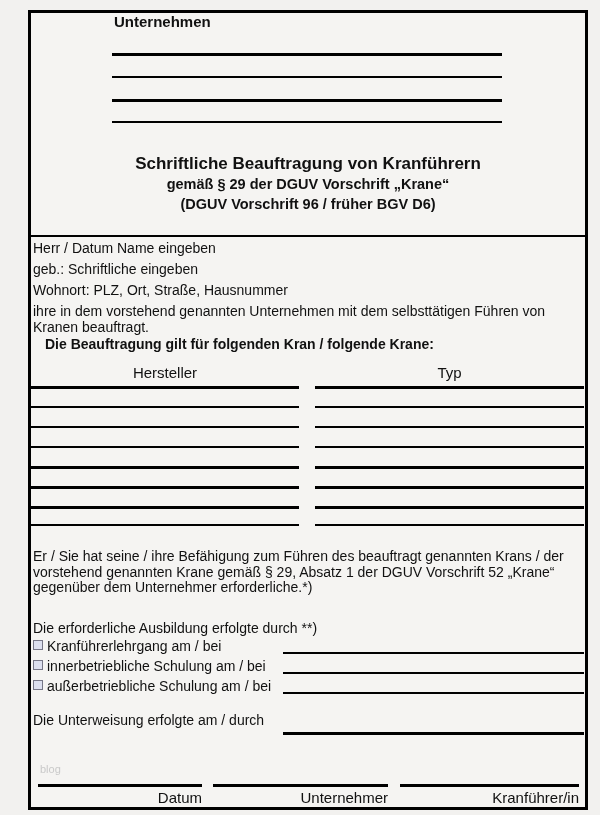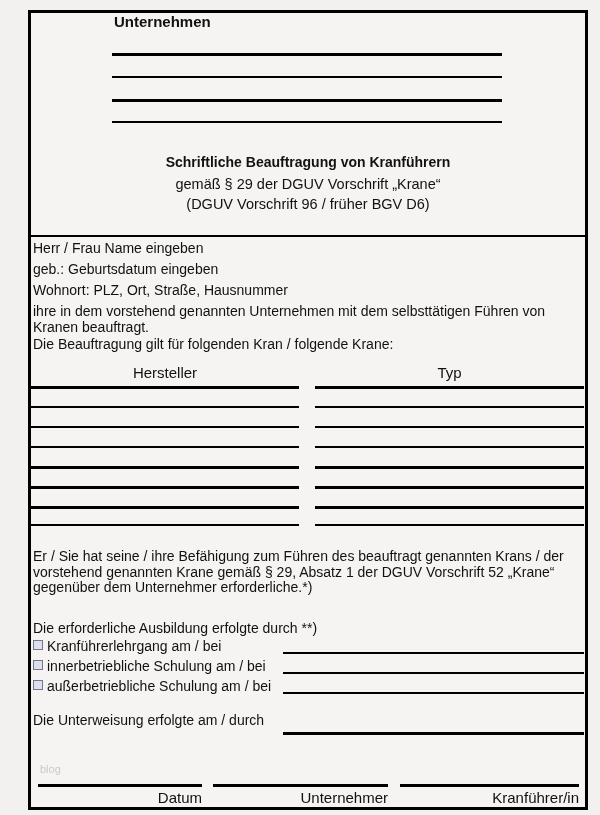--- a/index.html
+++ b/index.html
@@ -4,36 +4,36 @@
 <style>
   html,body{margin:0;padding:0;}
   body{
     width:600px;height:815px;
     background:#f2f1ef;
     font-family:"Liberation Sans", sans-serif;
     color:#111;
     position:relative;
     overflow:hidden;
   }
-  .abs{position:absolute;}
+  .abs{position:absolute;font-weight:bold;}
   #form-box{
     left:28px;top:10px;width:560px;height:800px;
     border:3px solid #000;
     background:#f5f4f2;
     box-sizing:border-box;
   }
   .line{position:absolute;background:#000;}
   .h3{height:3px;}
   .h2{height:2px;}
   .h15{height:1.5px;}
   .txt{position:absolute;font-size:14px;line-height:16px;white-space:nowrap;}
   .wrap{white-space:normal;}
   .company-label{left:114px;top:13px;font-size:15px;font-weight:bold;}
   .company-line{left:112px;width:390px;}
-  .doc-title{left:31px;width:554px;top:154px;font-size:14px;font-weight:bold;text-align:center;white-space:nowrap;}
+  .doc-title{left:31px;width:554px;top:154px;font-size:17px;font-weight:bold;text-align:center;white-space:nowrap;}
   .doc-sub{left:31px;width:554px;font-size:14.5px;text-align:center;white-space:nowrap;}
   .divider{left:31px;width:554px;top:235px;height:2px;background:#000;position:absolute;}
   .col-left{left:31px;width:268px;}
   .col-right{left:315px;width:269px;}
   .col-header{top:364px;font-size:15px;font-weight:normal;text-align:center;position:absolute;}
   .qline{left:33px;font-size:14px;line-height:15.5px;white-space:nowrap;position:absolute;}
   .checkbox{
     position:absolute;left:33px;width:10px;height:10px;
     background:#dcdfee;border:1px solid #767686;box-sizing:border-box;
   }
@@ -53,25 +53,25 @@
 <div class="line h15 company-line" style="top:76px;"></div>
 <div class="line h3  company-line" style="top:99px;"></div>
 <div class="line h15 company-line" style="top:121px;"></div>
 
 <div class="doc-title abs">Schriftliche Beauftragung von Kranführern</div>
 <div class="doc-sub abs" style="top:176px;">gemäß § 29 der DGUV Vorschrift „Krane“</div>
 <div class="doc-sub abs" style="top:196px;">(DGUV Vorschrift 96 / früher BGV D6)</div>
 
 <div class="divider"></div>
 
-<div class="txt" style="left:33px;top:240px;">Herr / Frau Name eingeben</div>
-<div class="txt" style="left:33px;top:261px;">geb.: Geburtsdatum eingeben</div>
+<div class="txt" style="left:33px;top:240px;">Herr / Datum Name eingeben</div>
+<div class="txt" style="left:33px;top:261px;">geb.: Schriftliche eingeben</div>
 <div class="txt" style="left:33px;top:282px;">Wohnort: PLZ, Ort, Straße, Hausnummer</div>
 <div class="txt wrap" style="left:33px;top:303px;width:520px;">ihre in dem vorstehend genannten Unternehmen mit dem selbsttätigen Führen von Kranen beauftragt.</div>
-<div class="txt" style="left:33px;top:336px;">Die Beauftragung gilt für folgenden Kran / folgende Krane:</div>
+<div class="txt" style="left:45px;top:336px;font-weight:bold;">Die Beauftragung gilt für folgenden Kran / folgende Krane:</div>
 
 <div class="col-header col-left">Hersteller</div>
 <div class="col-header col-right">Typ</div>
 
 <div class="line h3  col-left" style="top:386px;"></div>
 <div class="line h3  col-right" style="top:386px;"></div>
 
 <div class="line h15 col-left" style="top:406px;"></div>
 <div class="line h15 col-right" style="top:406px;"></div>
 <div class="line h15 col-left" style="top:426px;"></div>

